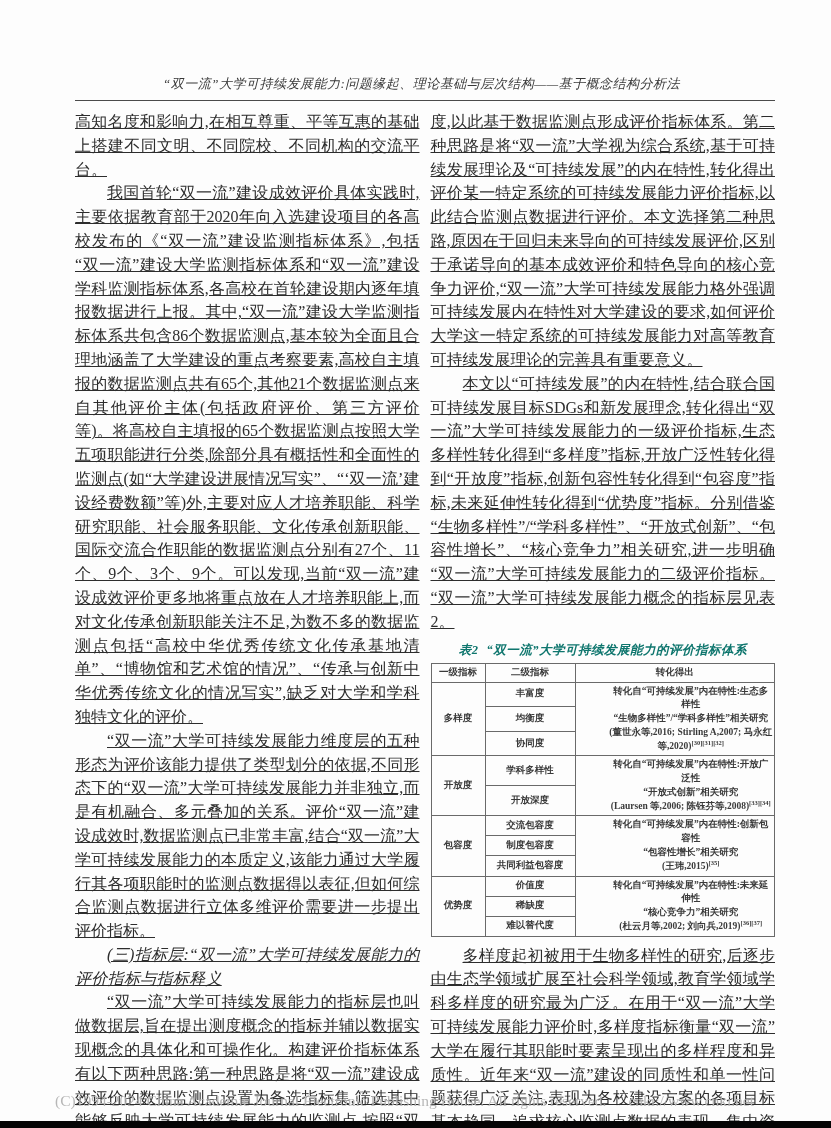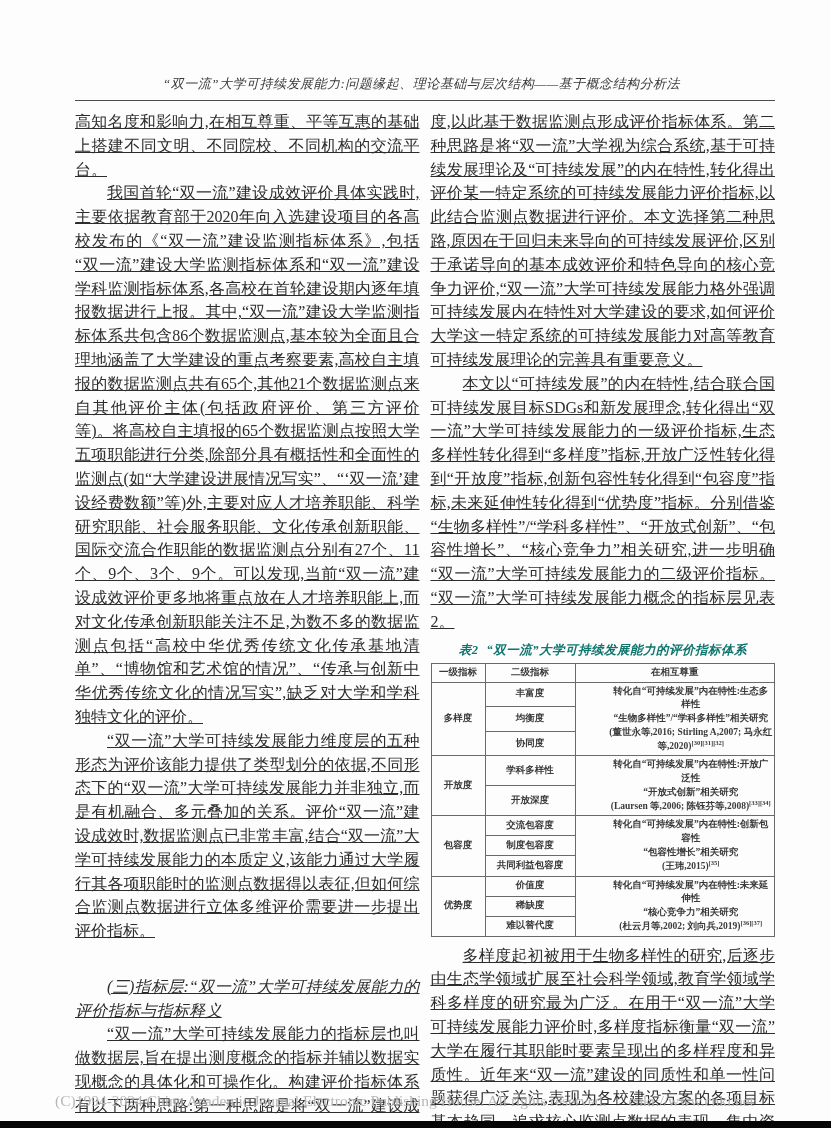--- a/index.html
+++ b/index.html
@@ -17,21 +17,21 @@
     position:absolute;top:100px;left:75px;width:700px;height:0;
     border-top:1.5px solid #4b4b4b;
   }
   .content{
     position:absolute;top:110px;left:75px;width:700px;
     display:flex;gap:11px;
   }
   .col{width:345px;font-size:16px;line-height:23.8px;text-align:justify;}
   p.para{margin:0;text-indent:2em;text-decoration:underline;}
   p.para.no-indent{text-indent:0;}
-  p.para.section-heading{font-style:italic;letter-spacing:.3px;margin-top:32px;}
+  p.para.section-heading{font-style:italic;letter-spacing:.3px;}
   .table-caption{
     font-size:12.5px;font-weight:bold;font-style:italic;text-align:center;
     margin:8px 0 5px;letter-spacing:.5px;line-height:1.3;color:#0f766e;
   }
   .caption-label{margin-right:8px;}
   table.indicator{
     width:100%;border-collapse:collapse;table-layout:fixed;
     font-size:9.5px;line-height:1.45;color:#3a3a3a;margin:0 0 7px;
     text-align:center;font-style:normal;
   }
@@ -79,21 +79,21 @@
     <table class="indicator">
       <colgroup>
           <col style="width:54px">
           <col style="width:90px">
           <col>
         </colgroup>
       <thead>
         <tr>
           <th>一级指标</th>
           <th>二级指标</th>
-          <th>在相互尊重</th>
+          <th>转化得出</th>
         </tr>
       </thead>
       <tbody>
           <tr>
             <td rowspan="3">多样度</td>
             <td>丰富度</td>
             <td rowspan="3">
               <span class="src-line">转化自“可持续发展”内在特性:生态多样性</span>
               <span class="src-line">“生物多样性”/“学科多样性”相关研究</span>
               <span class="src-line">(董世永等,2016; Stirling A,2007; 马永红等,2020)<sup class="refs">[30][31][32]</sup></span>

